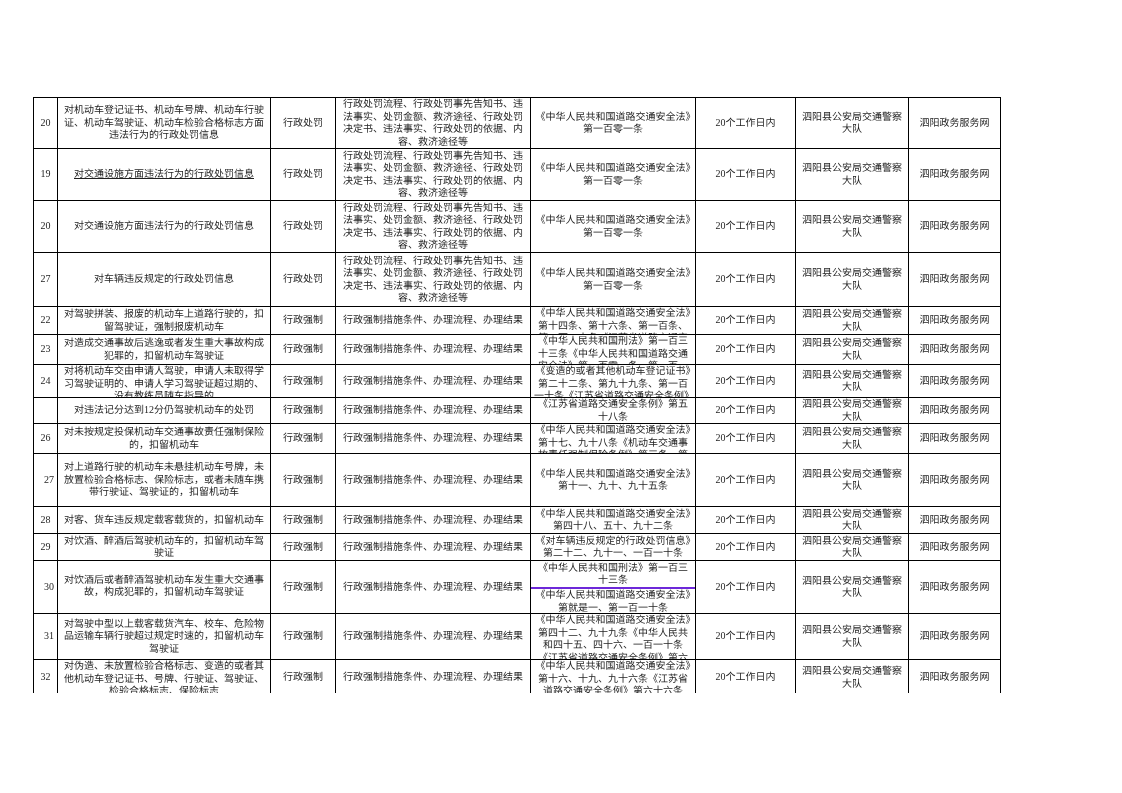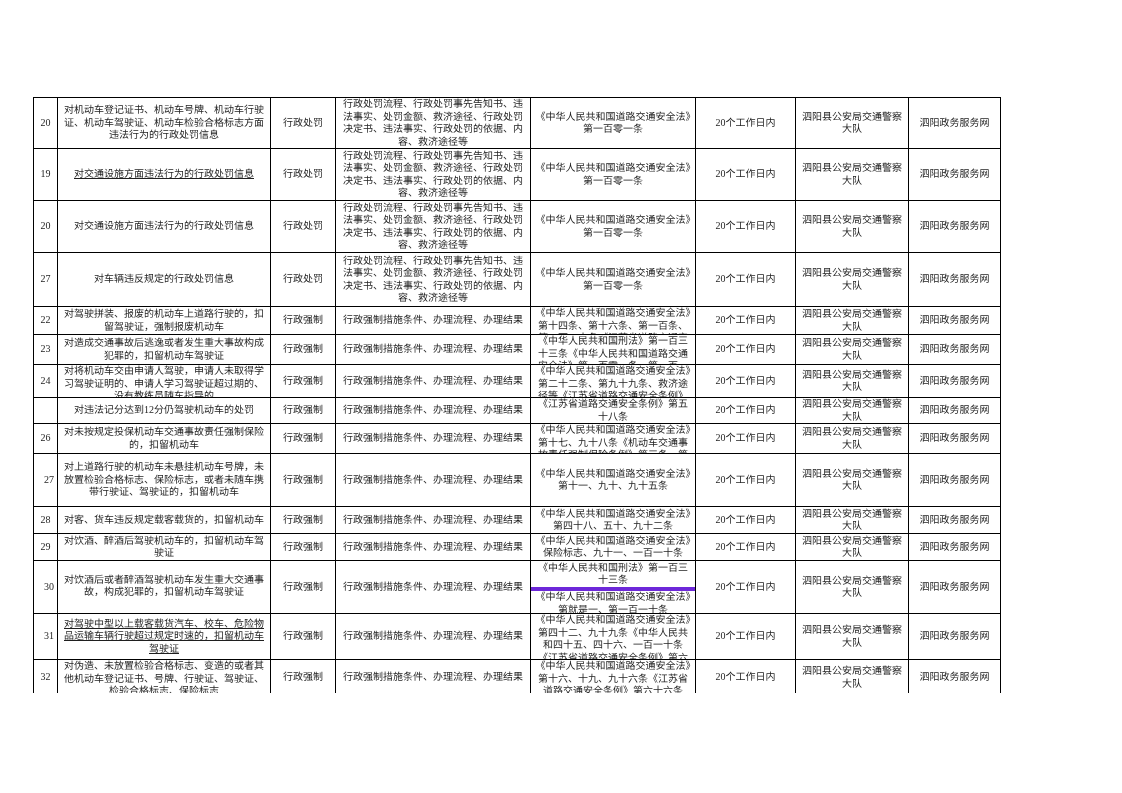--- a/index.html
+++ b/index.html
@@ -48,21 +48,21 @@
   
   .cw.split{padding:0;}
   .part{
     flex:1 1 50%;
     display:flex;
     flex-direction:column;
     overflow:hidden;
     padding:0 3px;
     box-sizing:border-box;
   }
-  .part + .part{ border-top:4px solid #6d28d9; }
+  .part + .part{ border-top:2px solid #6d28d9; }
   td.num-cell{ font-size:10.5px; }
 </style>
 </head>
 <body>
 
 <div id="table-clip">
   <table class="records">
     <colgroup>
       <col style="width:24px">
       <col style="width:213px">
@@ -342,21 +342,21 @@
               <div class="ci">行政强制</div>
             </div>
           </td>
           <td>
             <div class="cw" style="height: 32px;">
               <div class="ci">行政强制措施条件、办理流程、办理结果</div>
             </div>
           </td>
           <td>
             <div class="cw" style="height: 32px;">
-              <div class="ci">《中华人民共和国道路交通安全法》第二十二条、第九十九条、救济途径等《江苏省道路交通安全条例》</div>
+              <div class="ci">《变造的或者其他机动车登记证书》第二十二条、第九十九条、第一百一十条《江苏省道路交通安全条例》</div>
             </div>
           </td>
           <td>
             <div class="cw" style="height: 32px;">
               <div class="ci">20个工作日内</div>
             </div>
           </td>
           <td>
             <div class="cw" style="height: 32px;">
               <div class="ci">泗阳县公安局交通警察大队</div>
@@ -552,21 +552,21 @@
               <div class="ci">行政强制</div>
             </div>
           </td>
           <td>
             <div class="cw" style="height: 26px;">
               <div class="ci">行政强制措施条件、办理流程、办理结果</div>
             </div>
           </td>
           <td>
             <div class="cw" style="height: 26px;">
-              <div class="ci">《中华人民共和国道路交通安全法》保险标志、九十一、一百一十条</div>
+              <div class="ci">《对车辆违反规定的行政处罚信息》第二十二、九十一、一百一十条</div>
             </div>
           </td>
           <td>
             <div class="cw" style="height: 26px;">
               <div class="ci">20个工作日内</div>
             </div>
           </td>
           <td>
             <div class="cw" style="height: 26px;">
               <div class="ci">泗阳县公安局交通警察大队</div>
@@ -625,21 +625,21 @@
             </div>
           </td>
         </tr>
         <tr>
           <td class="num-cell">
             <div class="cw" style="height: 45px; text-align: right;">
               <div class="ci">31</div>
             </div>
           </td>
           <td>
-            <div class="cw" style="height: 45px; text-decoration: underline;">
+            <div class="cw" style="height: 45px;">
               <div class="ci">对驾驶中型以上载客载货汽车、校车、危险物品运输车辆行驶超过规定时速的，扣留机动车驾驶证</div>
             </div>
           </td>
           <td>
             <div class="cw" style="height: 45px;">
               <div class="ci">行政强制</div>
             </div>
           </td>
           <td>
             <div class="cw" style="height: 45px;">

